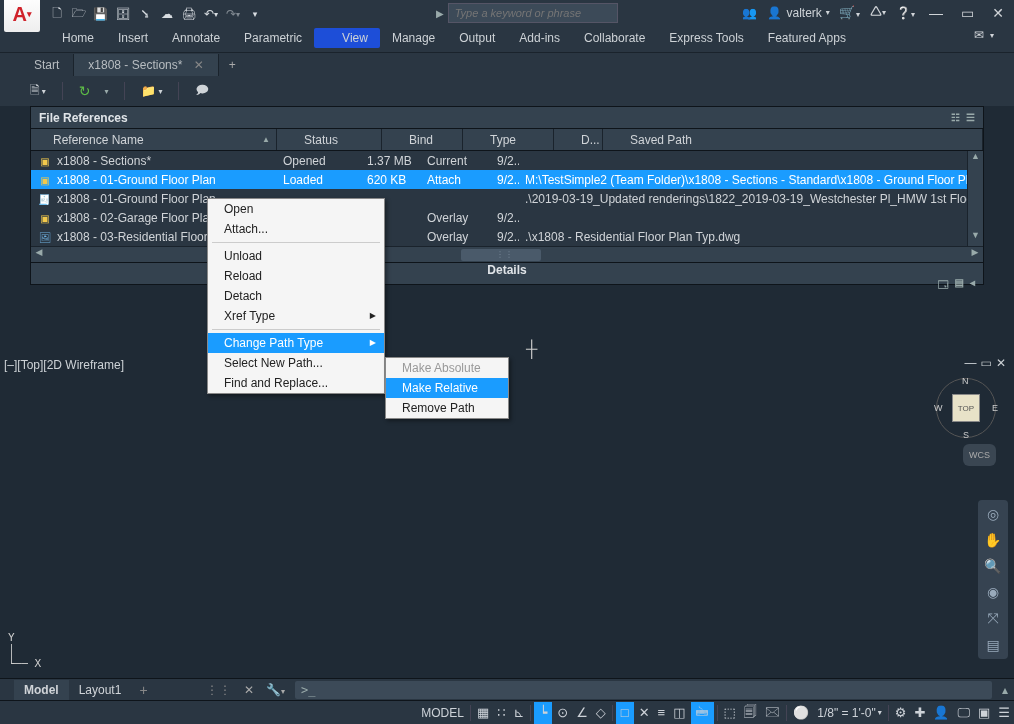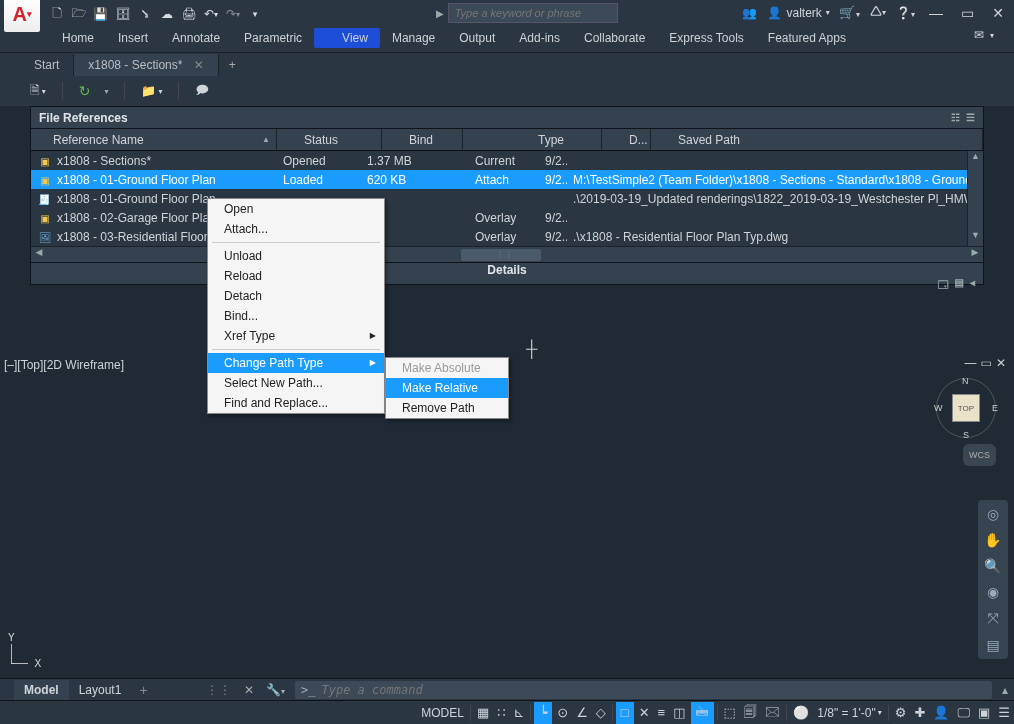--- a/index.html
+++ b/index.html
@@ -110,21 +110,21 @@
 .sb-left { flex:1;}
 .sb-item { padding:0 4px; color:#cdd2d8; display:flex; align-items:center; gap:2px;}
 .sb-item.active-blue { background:#1a9cff; height:22px; margin:0 1px; padding:0 5px;}
 .sb-sep { width:1px; height:16px; background:#445; margin:0 2px;}
 .sb-icon { font-size:13px;}
 
 
 .col-name { width: 246px; }
 .col-status { width: 84px; }
 .col-size { width: 60px; }
-.col-type { width: 70px; margin-left: 48px; }
+.col-type { width: 70px; }
 .col-date { width: 28px; }
 .col-path { flex: 1; }
 </style>
 </head>
 <body>
 
 <div class="titlebar">
   <div class="app-logo">
       <span>A</span>
       <span style="font-size:9px;vertical-align:top">▾</span>
@@ -279,21 +279,20 @@
   </div>
 </div>
 
 <div class="ctxmenu" style="left:207px; top:198px; width:178px;" id="ctx1">
     <div class="item">Open</div>
     <div class="item">Attach...</div>
     <div class="sep"></div>
     <div class="item">Unload</div>
     <div class="item">Reload</div>
     <div class="item">Detach</div>
-    <div class="item">Bind...</div>
     <div class="item has-sub">Xref Type</div>
     <div class="sep"></div>
     <div class="item hl has-sub">Change Path Type</div>
     <div class="item">Select New Path...</div>
     <div class="item">Find and Replace...</div>
   </div>
 <div class="ctxmenu" style="left:385px; top:357px; width:124px;" id="ctx2">
     <div class="item disabled">Make Absolute</div>
     <div class="item hl">Make Relative</div>
     <div class="item">Remove Path</div>
@@ -334,21 +333,20 @@
   <div class="ltab">Layout1</div>
   <div class="ltab-add">+</div>
 </div>
 
 <div class="cmdline-row">
   <span class="cmd-handle">⋮⋮</span>
   <span class="cmd-close">✕</span>
   <span class="cmd-wrench">🔧<span style="font-size:8px">▾</span></span>
   <div class="cmd-input-wrap">
     <span class="cmd-prompt">&gt;_</span>
-    <input class="cmd-input" placeholder="Type a command" style="">
   </div>
   <span style="padding:0 6px;color:#9aa">▴</span>
 </div>
 
 <div class="statusbar">
   <div class="sb-left"></div>
   <div class="sb-item">MODEL</div>
   <div class="sb-sep"></div>
   <div class="sb-item">
       <span class="sb-icon">▦</span>

